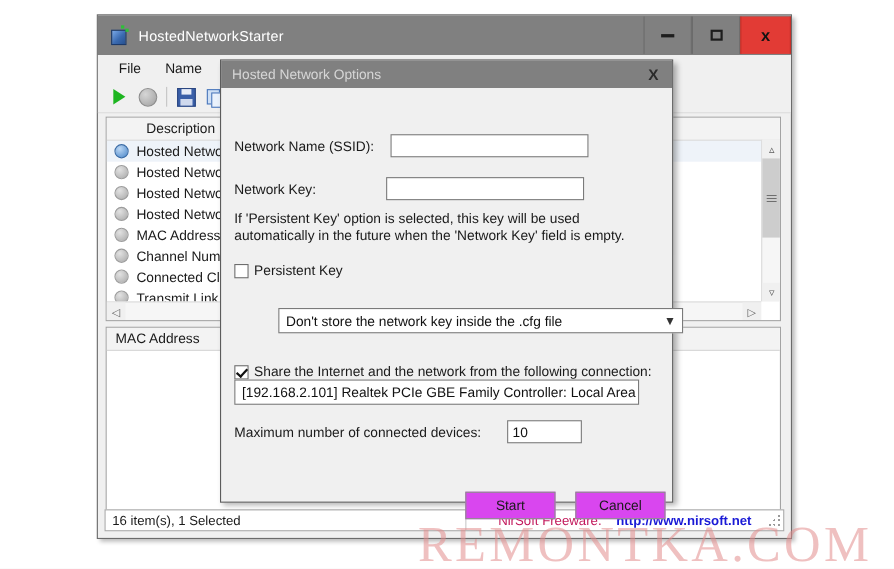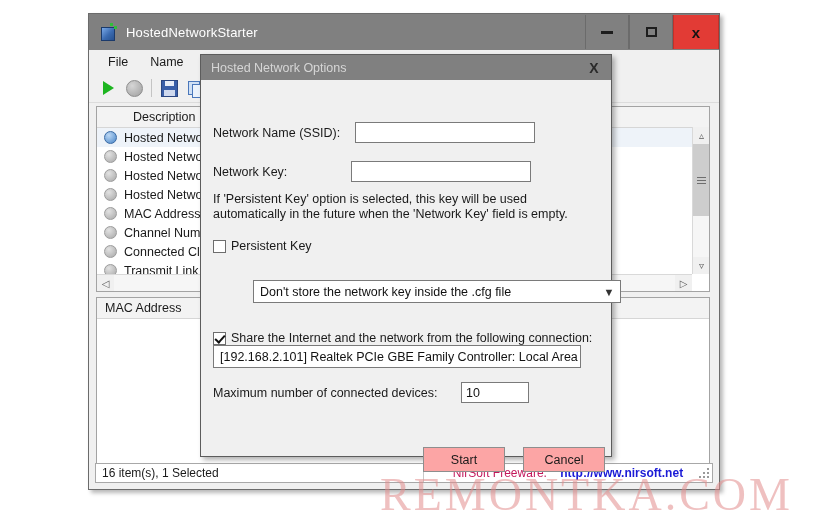--- a/index.html
+++ b/index.html
@@ -246,21 +246,21 @@
   .combo{
     position:absolute;height:23px;background:#fff;border:1px solid #7a7a7a;
     box-sizing:border-box;display:flex;align-items:center;
     font-size:12.5px;color:#111;padding-left:6px;overflow:hidden;white-space:nowrap;
   }
   .combo .arrow{
     margin-left:auto;width:22px;height:100%;display:flex;
     align-items:center;justify-content:center;color:#333;font-size:11px;flex:none;
   }
   .btn{
-    position:absolute;height:25px;background:#fca5a5;
+    position:absolute;height:25px;background:#d946ef;
     border:1px solid #8e8e8e;box-sizing:border-box;
     display:flex;align-items:center;justify-content:center;
     font-size:12.5px;color:#1a1a1a;
   }
 </style>
 </head>
 <body>
 
 <div id="main-window">
 

